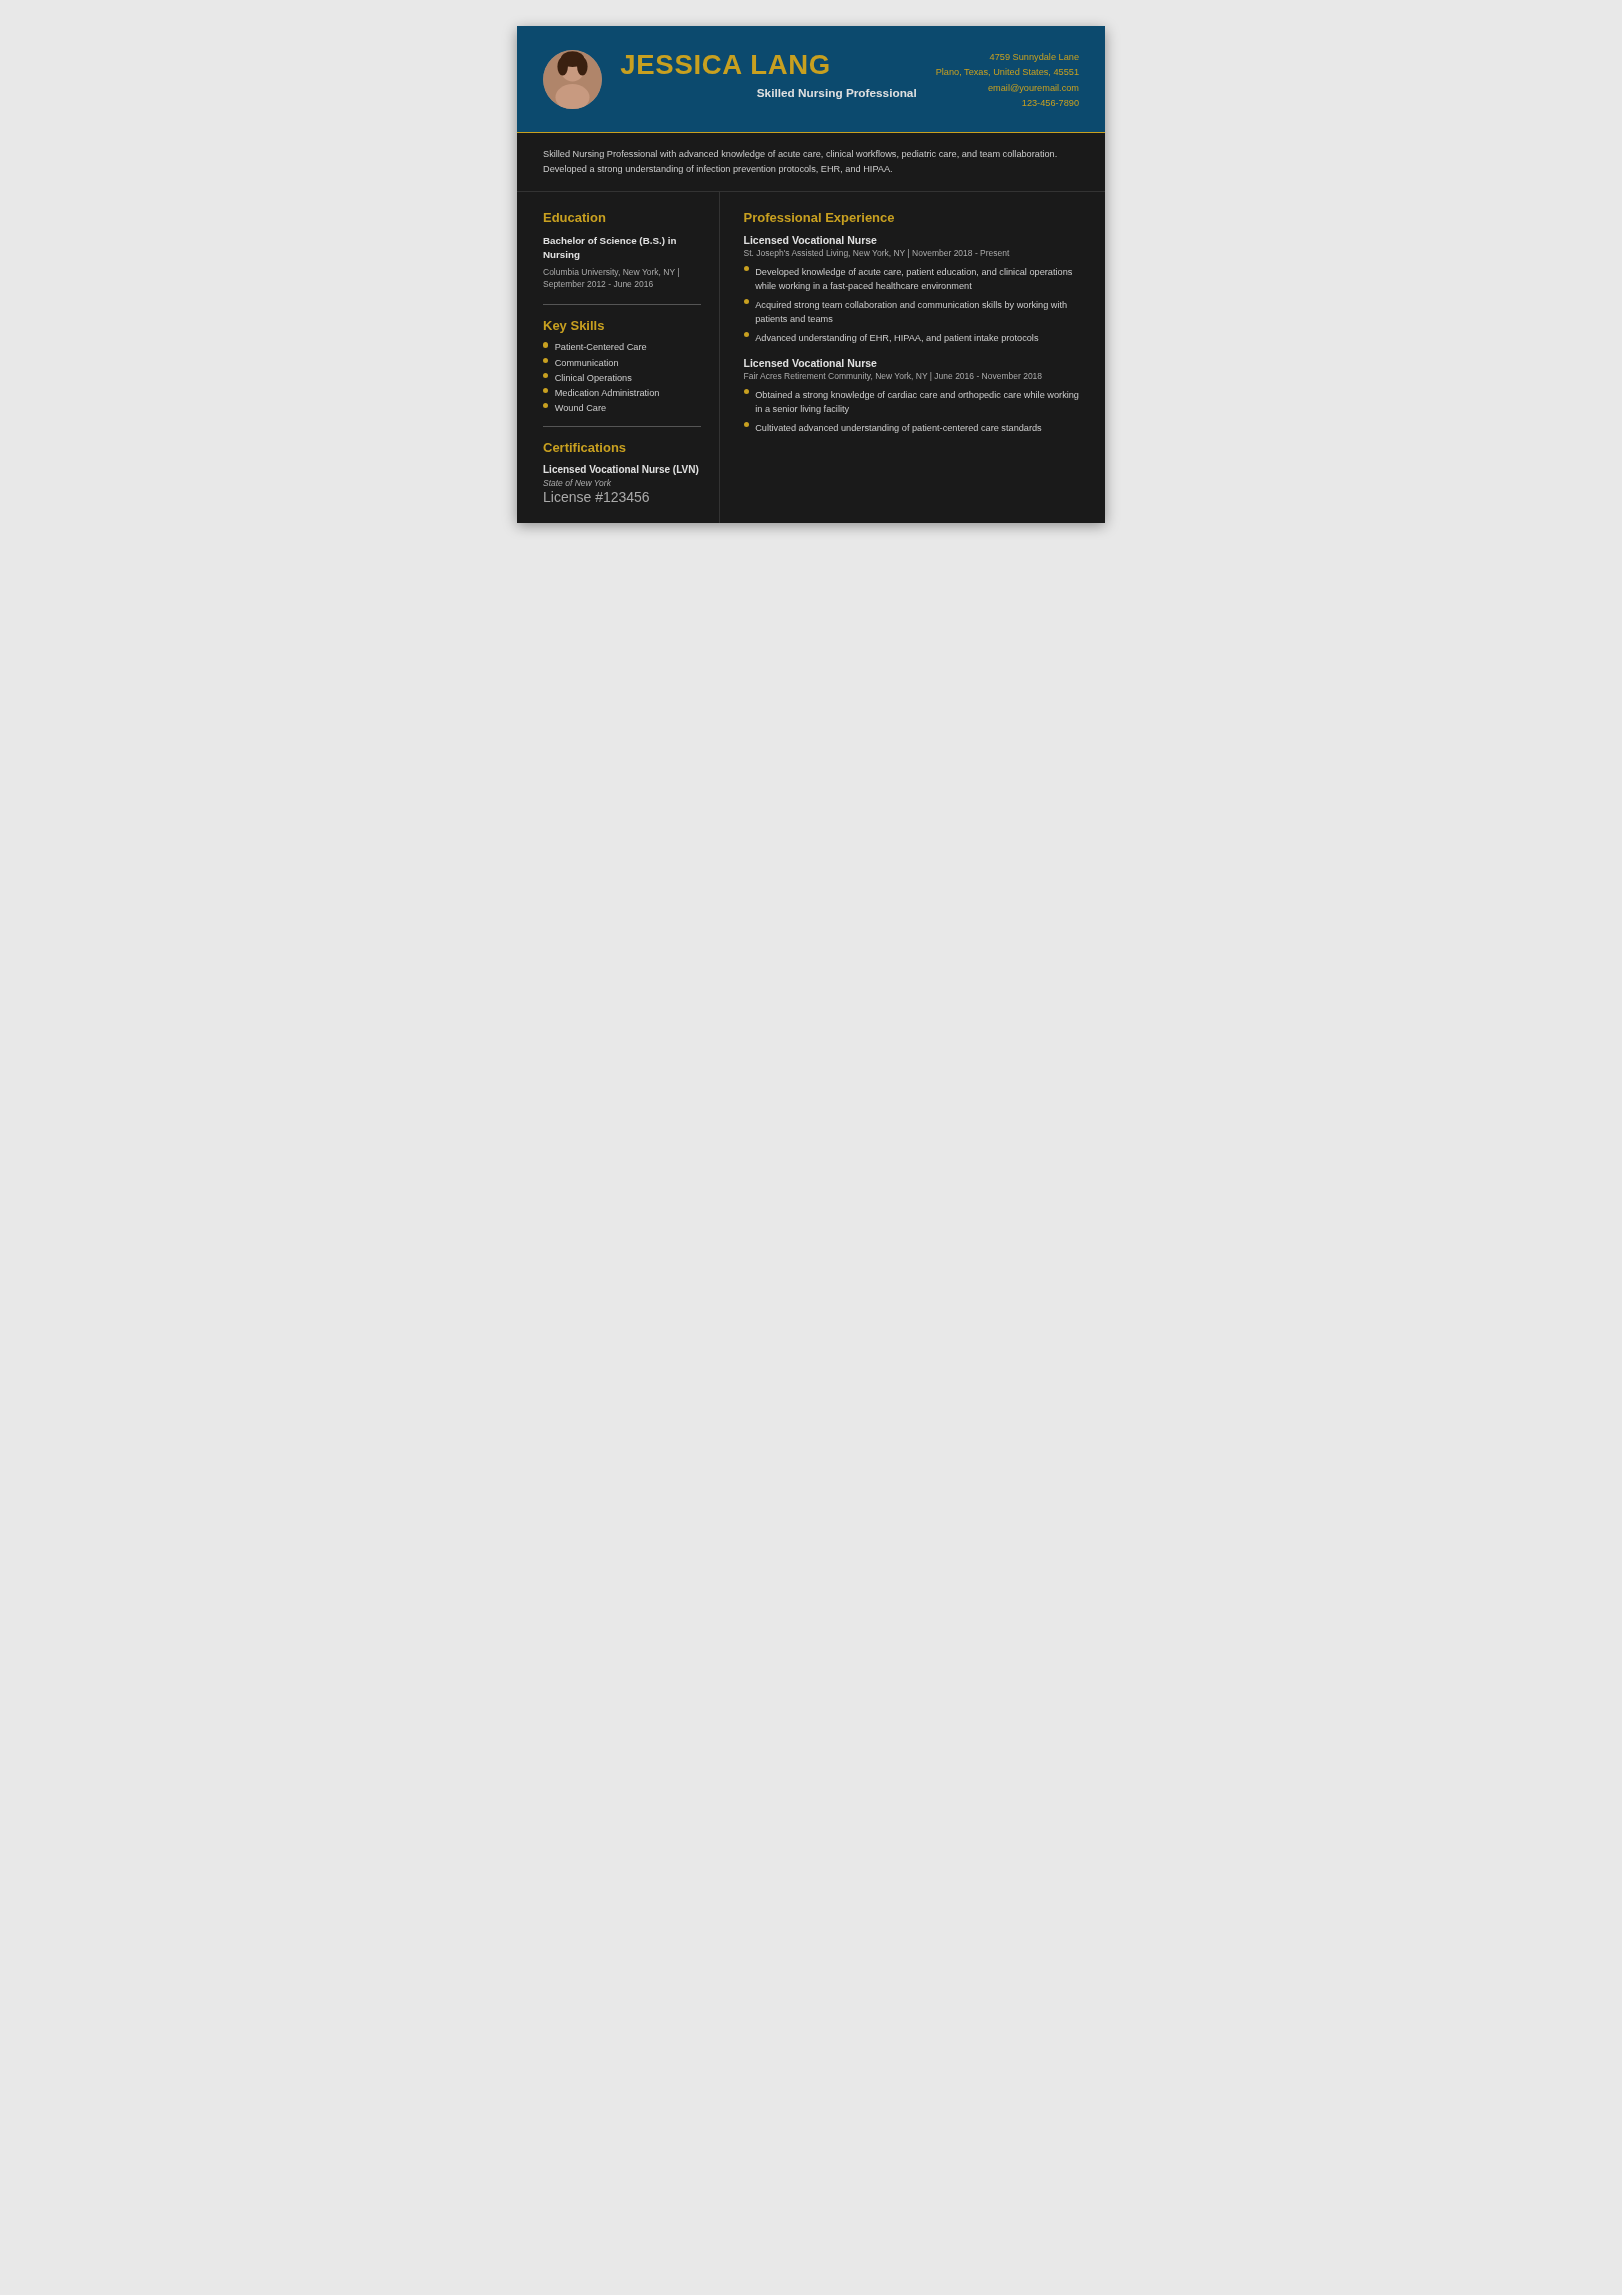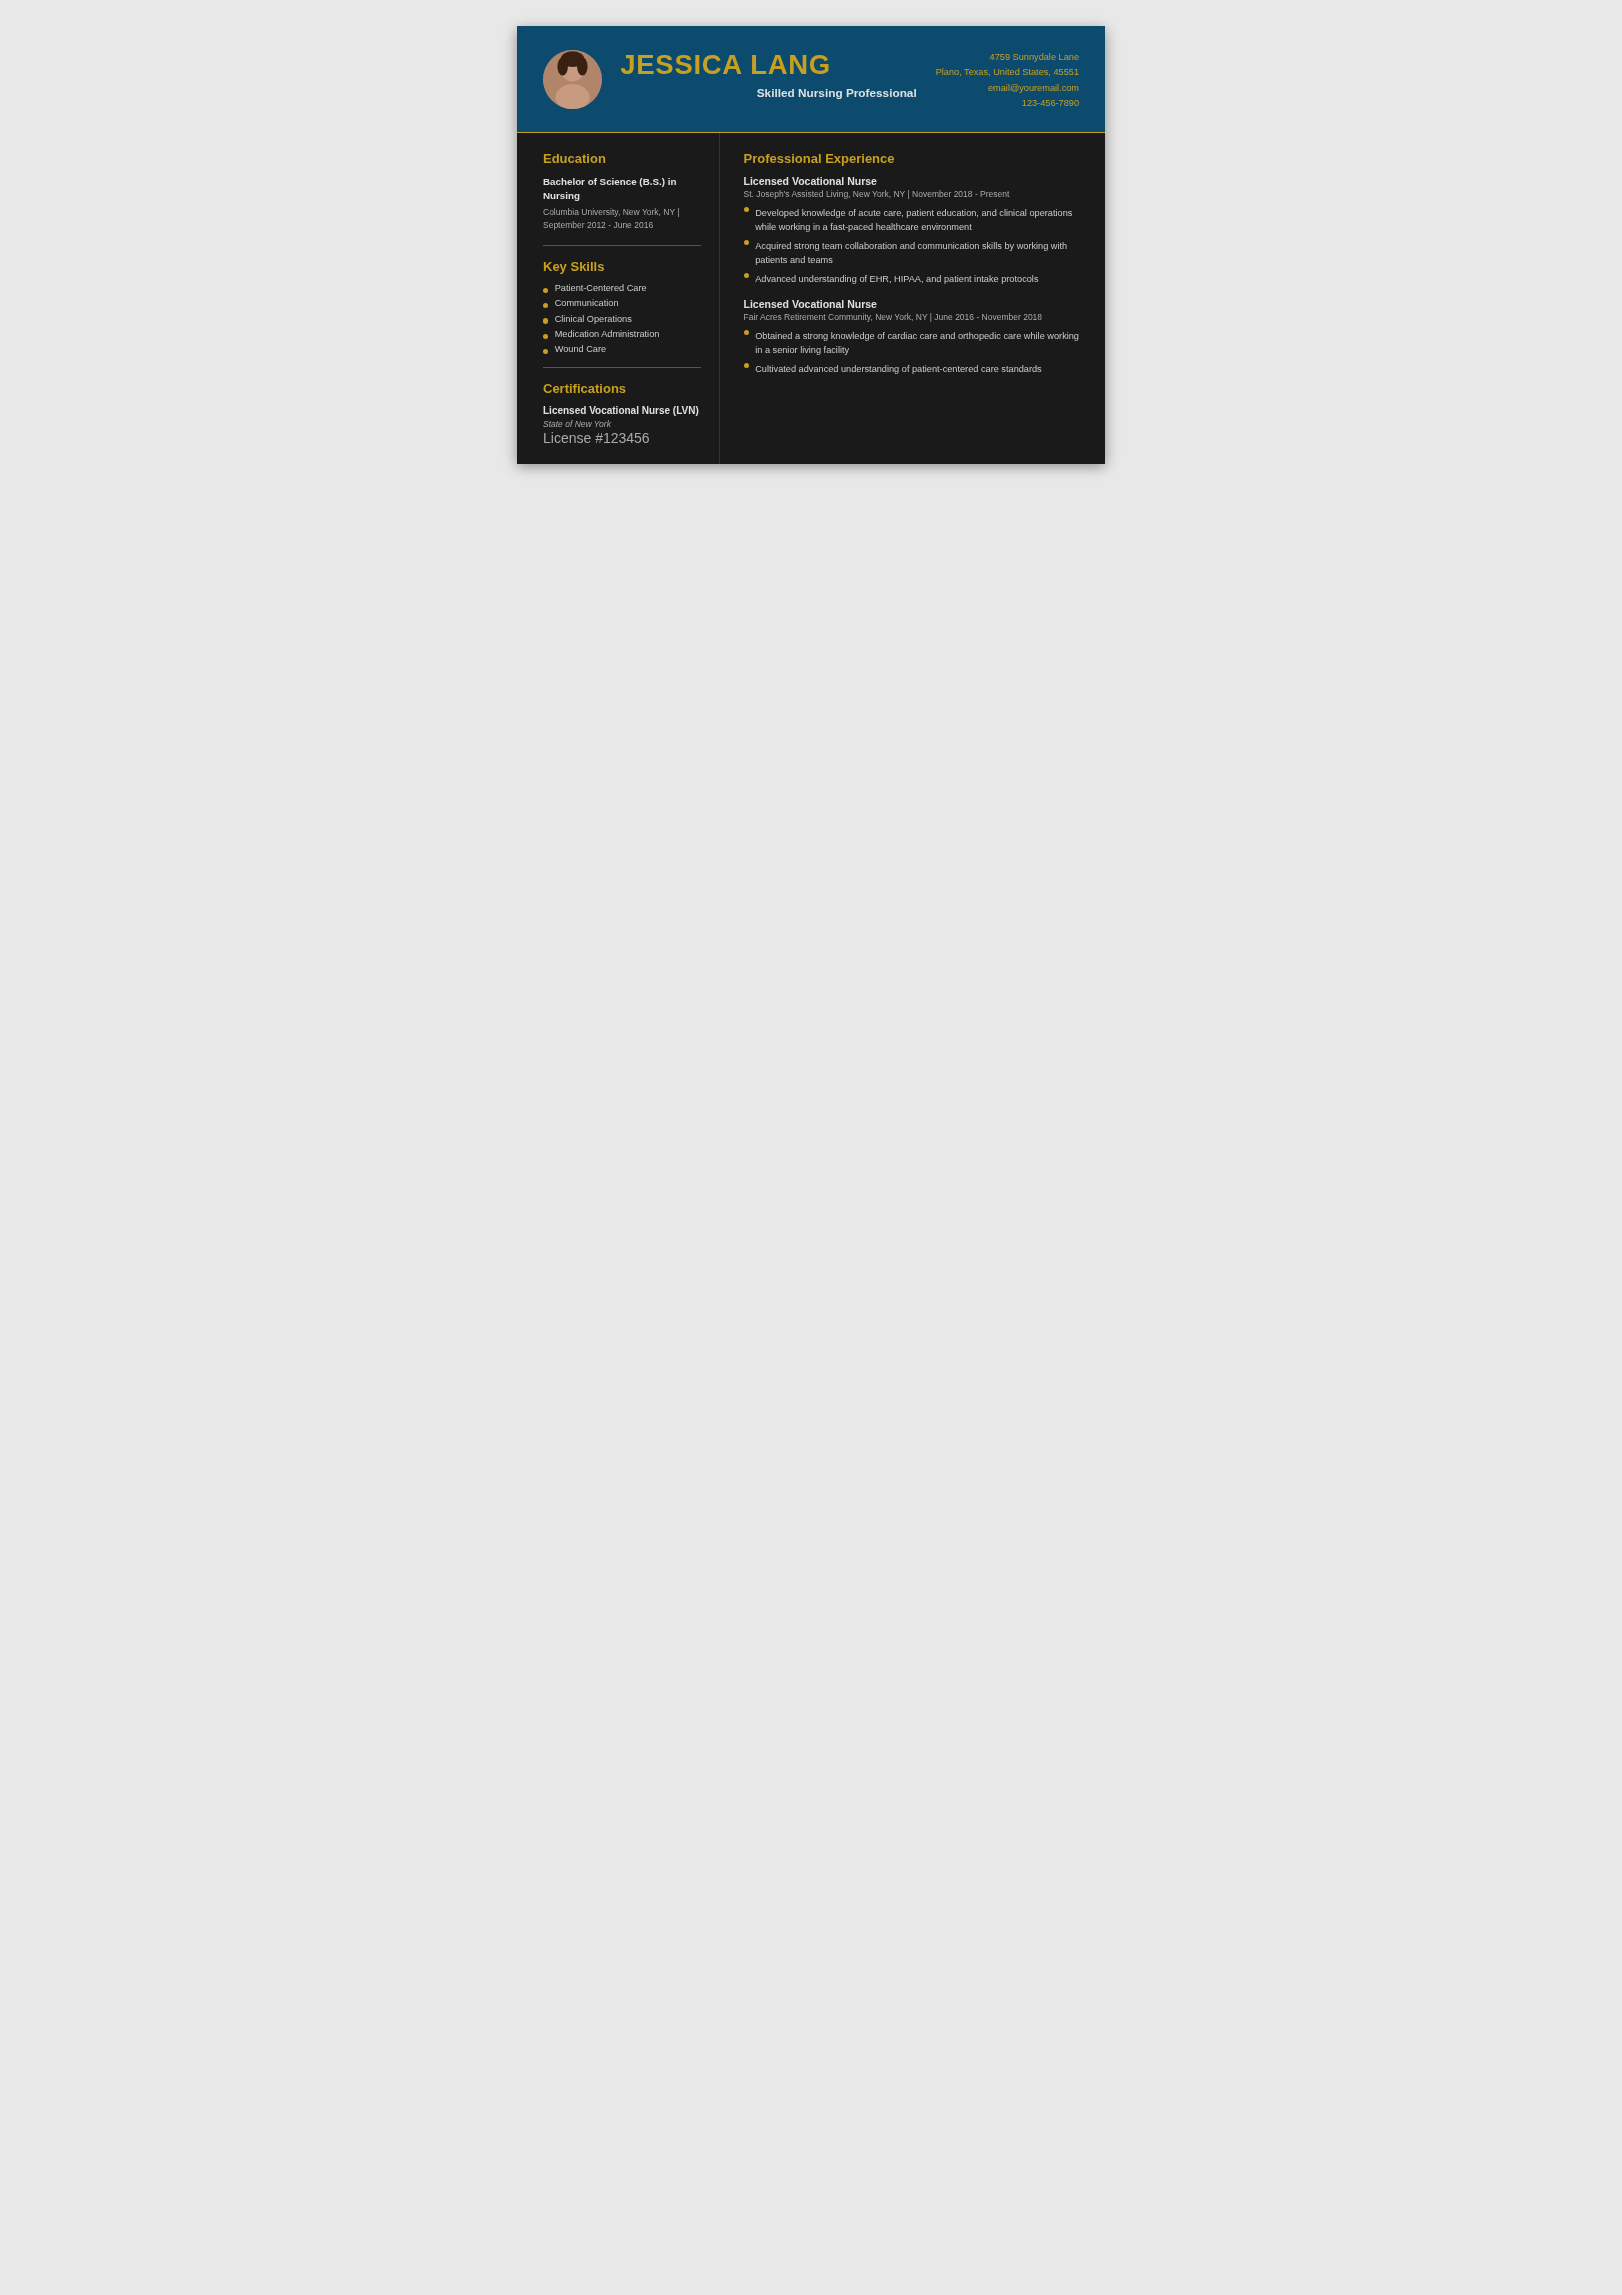--- a/index.html
+++ b/index.html
@@ -109,21 +109,21 @@
     }
     .skills-list {
       list-style: none;
       padding: 0;
     }
     .skills-list li {
       font-size: 9.2px;
       color: #cccccc;
       margin-bottom: 5.2px;
       display: flex;
-      align-items: flex-end;
+      align-items: flex-start;
       gap: 6.5px;
     }
     .bullet-dot {
       width: 5.2px;
       height: 5.2px;
       background: #c8a020;
       border-radius: 50%;
       flex-shrink: 0;
     }
     .cert-name {
@@ -193,20 +193,23 @@
       <div class="job-title">Skilled Nursing Professional</div>
     </div>
     <div class="contact-info">
       <div>4759 Sunnydale Lane</div>
       <div>Plano, Texas, United States, 45551</div>
       <div>email@youremail.com</div>
       <div>123-456-7890</div>
     </div>
   </div>
 
+  <div class="summary-section">
+    <p>Skilled Nursing Professional with advanced knowledge of acute care, clinical workflows, pediatric care, and team collaboration. Developed a strong understanding of infection prevention protocols, EHR, and HIPAA.</p>
+  </div>
 
   <div class="main-content">
 
     <div class="left-column">
 
       <div>
         <div class="section-title">Education</div>
         <div class="edu-degree">Bachelor of Science (B.S.) in Nursing</div>
         <div class="edu-detail">Columbia University, New York, NY | September 2012 - June 2016</div>
       </div>

